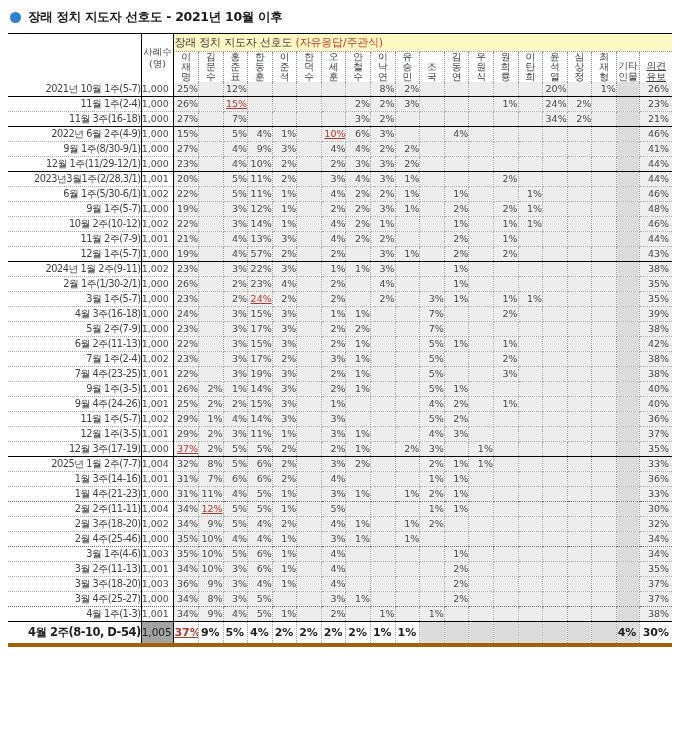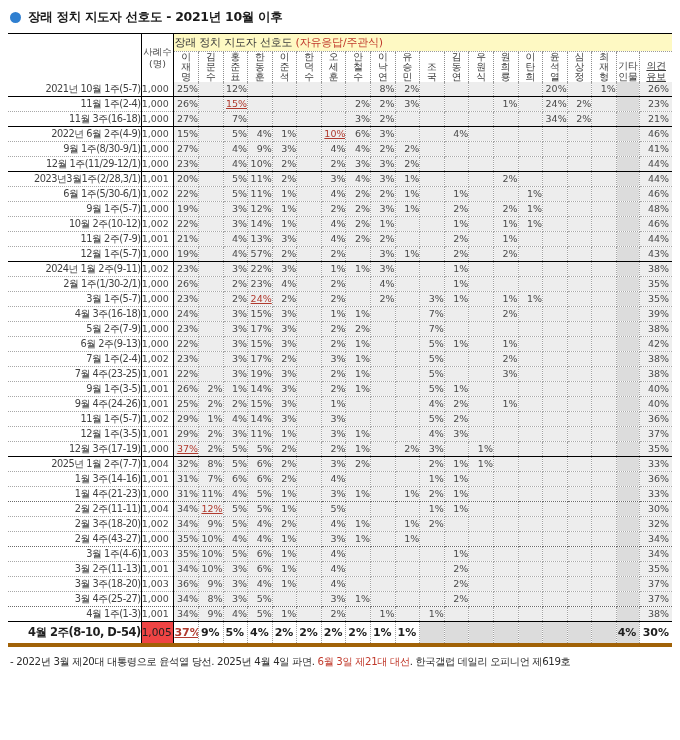--- a/index.html
+++ b/index.html
@@ -147,21 +147,21 @@
   tr.total td {
     height: 21px;
     line-height: 21px;
     font-weight: bold;
     font-size: 11px;
     color: #1f1f1f;
     border-top: 1px solid #000;
     border-bottom: 4px solid #a16207;
   }
   tr.total td.label { font-size: 11.5px; letter-spacing: -0.5px; background:#fff; }
-  tr.total td.n { font-size: 10.5px; font-weight: normal; background:#ef4444; }
+  tr.total td.n { font-size: 10.5px; font-weight: normal; background:#a3a3a3; }
   tr.total td.v { background: #fff; text-align: right; padding-right: 3px; }
   tr.total td.v.blank { background: #dcdcdc; }
   tr.total td.v.etc { background: #dcdcdc; }
   tr.total td.v.undecided { background: #fff; border-right: none; }
   tr.total td.v .hl { color: #b03a2e; text-decoration: underline; }
 
   
   .footnotes {
     padding: 7px 0 0 10px;
     font-size: 10.2px;
@@ -720,21 +720,21 @@
           <td class="v blank"></td>
           <td class="v blank"></td>
           <td class="v blank"></td>
           <td class="v blank"></td>
           <td class="v blank"></td>
           <td class="v blank"></td>
           <td class="v etc"></td>
           <td class="v undecided">38%</td>
         </tr>
         <tr class="data">
-          <td class="label">6월 2주(9-13)</td>
+          <td class="label">6월 2주(11-13)</td>
           <td class="n">1,000</td>
           <td class="v">22%</td>
           <td class="v blank"></td>
           <td class="v">3%</td>
           <td class="v">15%</td>
           <td class="v">3%</td>
           <td class="v blank"></td>
           <td class="v">2%</td>
           <td class="v">1%</td>
           <td class="v blank"></td>
@@ -1032,21 +1032,21 @@
           <td class="v blank"></td>
           <td class="v blank"></td>
           <td class="v blank"></td>
           <td class="v blank"></td>
           <td class="v blank"></td>
           <td class="v blank"></td>
           <td class="v etc"></td>
           <td class="v undecided">32%</td>
         </tr>
         <tr class="data sub-end">
-          <td class="label">2월 4주(43-27)</td>
+          <td class="label">2월 4주(25-46)</td>
           <td class="n">1,000</td>
           <td class="v">35%</td>
           <td class="v">10%</td>
           <td class="v">4%</td>
           <td class="v">4%</td>
           <td class="v">1%</td>
           <td class="v blank"></td>
           <td class="v">3%</td>
           <td class="v">1%</td>
           <td class="v blank"></td>
@@ -1204,14 +1204,13 @@
           <td class="v blank"></td>
           <td class="v blank"></td>
           <td class="v etc">4%</td>
           <td class="v undecided">30%</td>
         </tr>
       </tbody>
   </table>
 </div>
 
 <div class="footnotes">
-  <div><span>- 2022년 3월 제20대 대통령으로 윤석열 당선. 2025년 4월 4일 파면. </span><span class="accent">6월 3일 제21대 대선</span><span>. 한국갤럽 데일리 오피니언 제619호</span></div>
 </div>
 
 </body></html>

